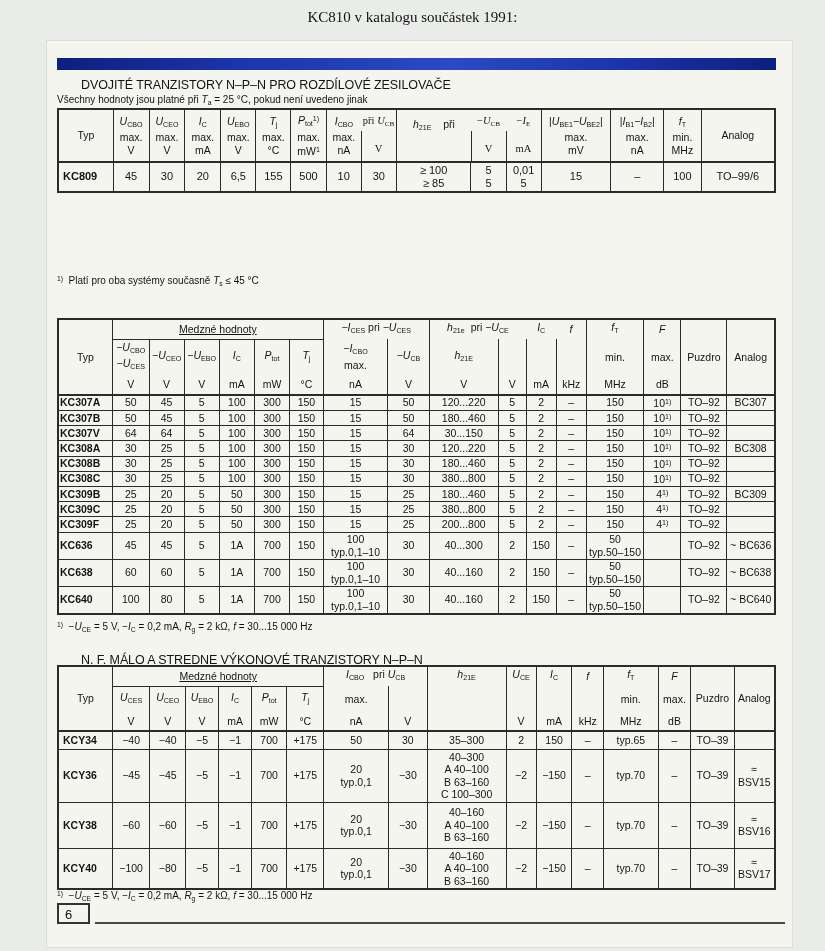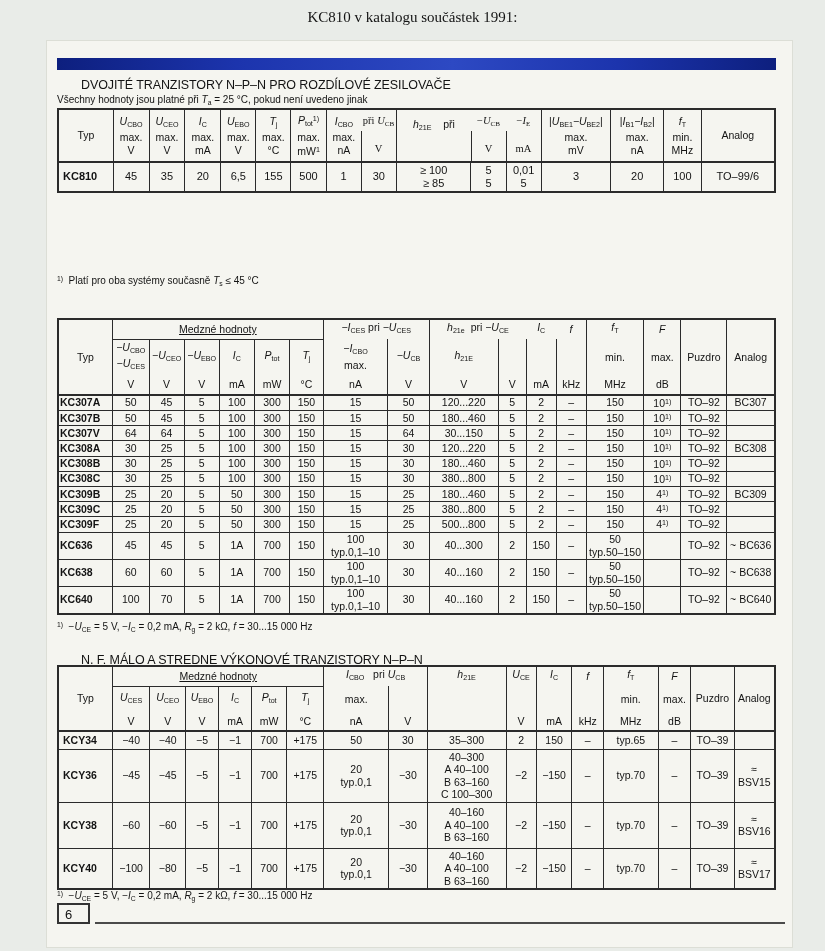--- a/index.html
+++ b/index.html
@@ -100,34 +100,34 @@
               <th class="pb nr">−<i>U</i><sub>CB</sub><br><br>V</th>
               <th class="pb">−<i>I</i><sub>E</sub><br><br>mA</th>
               <th>|<i>U</i><sub>BE1</sub>−<i>U</i><sub>BE2</sub>|<br>max.<br>mV</th>
               <th>|<i>I</i><sub>B1</sub>−<i>I</i><sub>B2</sub>|<br>max.<br>nA</th>
               <th><i>f</i><sub>T</sub><br>min.<br>MHz</th>
               <th>Analog</th>
             </tr>
           </thead>
           <tbody>
             <tr>
-              <td class="typ">KC810</td>
+              <td class="typ">KC809</td>
               <td>45</td>
-              <td>35</td>
+              <td>30</td>
               <td>20</td>
               <td>6,5</td>
               <td>155</td>
               <td>500</td>
-              <td>1</td>
+              <td>10</td>
               <td>30</td>
               <td>≥ 100<br>≥ 85</td>
               <td>5<br>5</td>
               <td>0,01<br>5</td>
-              <td>3</td>
-              <td>20</td>
+              <td>15</td>
+              <td>–</td>
               <td>100</td>
               <td>TO–99/6</td>
             </tr>
           </tbody>
         </table>
       </div>
     <div class="fn" style="top:234px"><sup>1)</sup> &nbsp;Platí pro oba systémy současně <i>T</i><sub>s</sub> ≤ 45 °C</div>
 
     <div class="tablewrap" style="top:277px">
         <table class="cat" id="t2">
@@ -352,21 +352,21 @@
             <tr>
               <td class="typ">KC309F</td>
               <td>25</td>
               <td>20</td>
               <td>5</td>
               <td>50</td>
               <td>300</td>
               <td>150</td>
               <td>15</td>
               <td>25</td>
-              <td>500...800</td>
+              <td>200...800</td>
               <td>5</td>
               <td>2</td>
               <td>–</td>
               <td>150</td>
               <td>4<sup>1)</sup></td>
               <td>TO–92</td>
               <td></td>
             </tr>
             <tr>
               <td class="typ">KC636</td>
@@ -402,21 +402,21 @@
               <td>150</td>
               <td>–</td>
               <td>50<br>typ.50–150</td>
               <td></td>
               <td>TO–92</td>
               <td>~ BC638</td>
             </tr>
             <tr>
               <td class="typ">KC640</td>
               <td>100</td>
-              <td>70</td>
+              <td>80</td>
               <td>5</td>
               <td>1A</td>
               <td>700</td>
               <td>150</td>
               <td>100<br>typ.0,1–10</td>
               <td>30</td>
               <td>40...160</td>
               <td>2</td>
               <td>150</td>
               <td>–</td>

